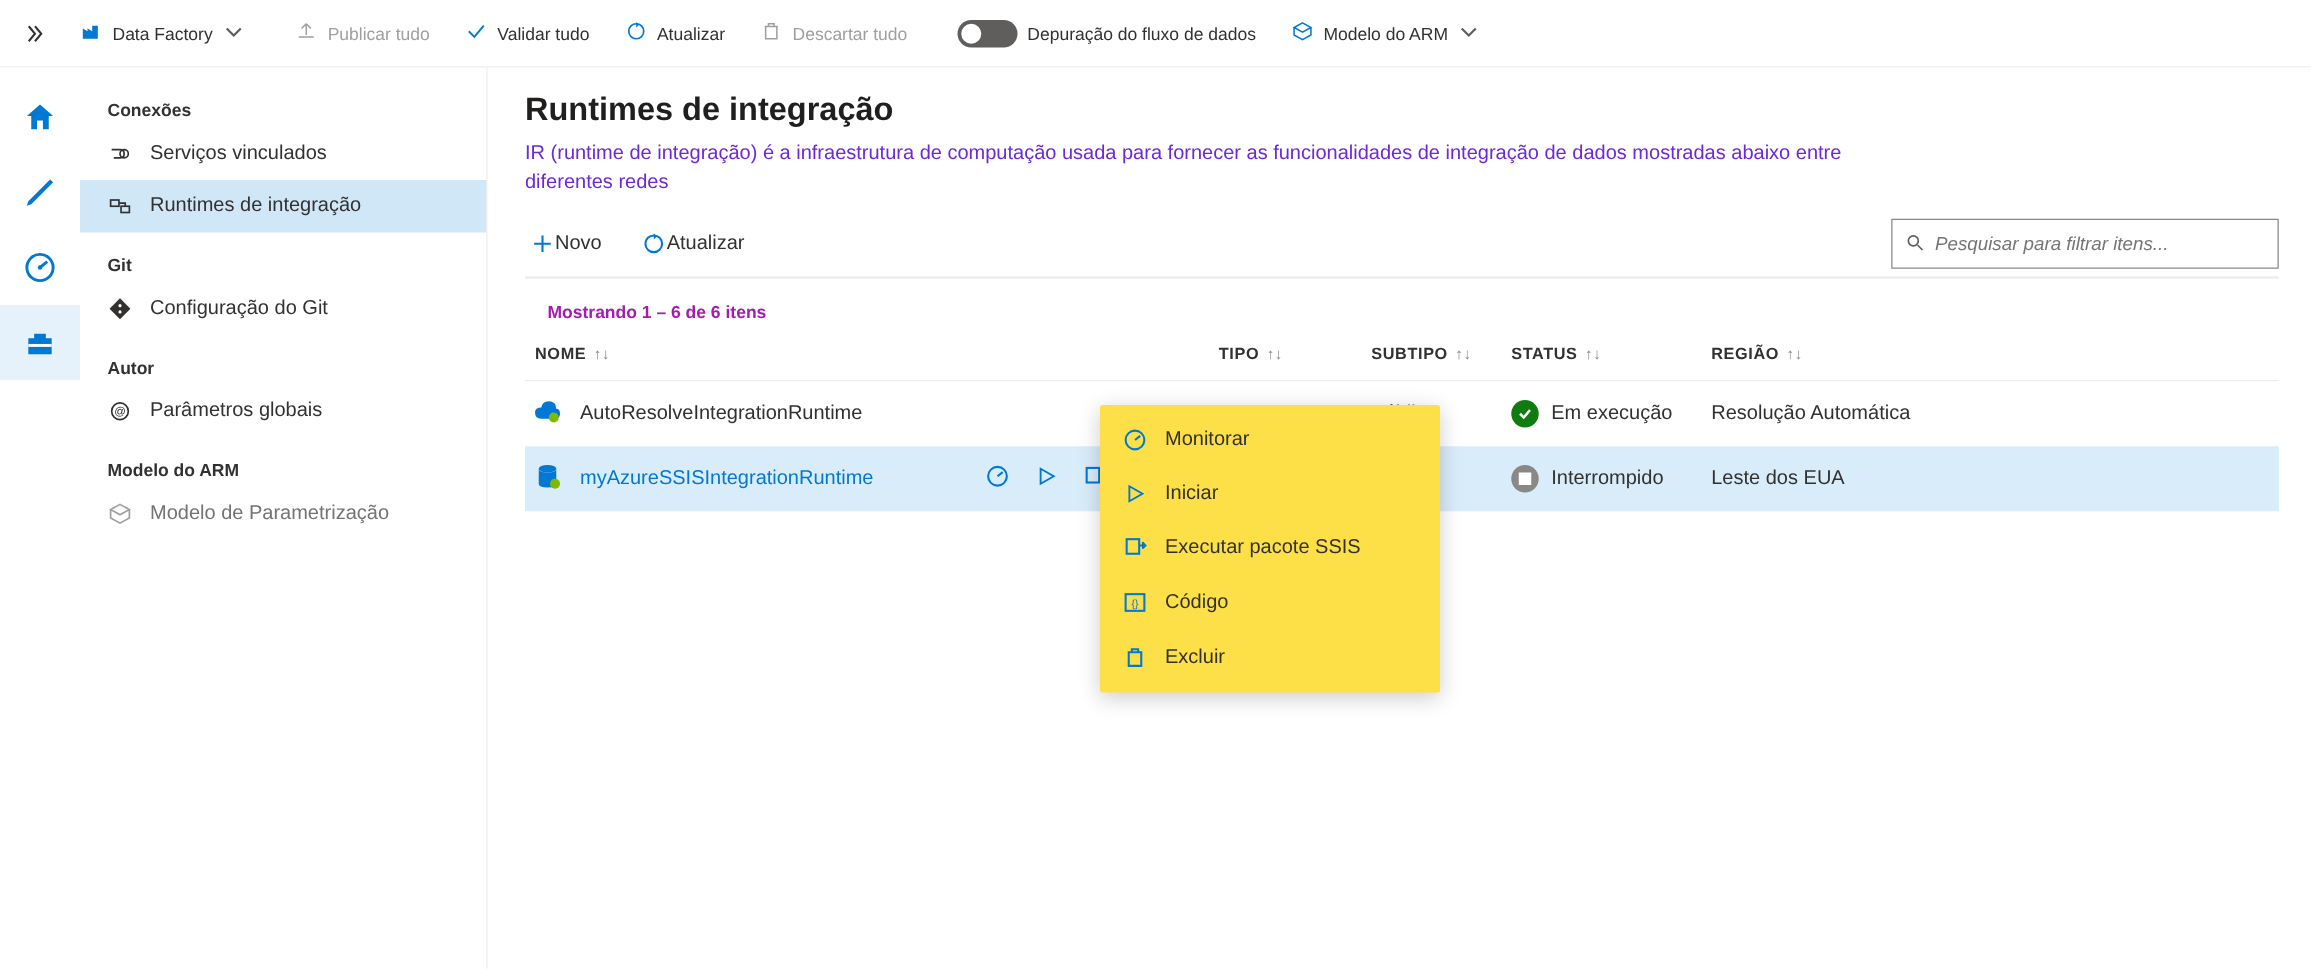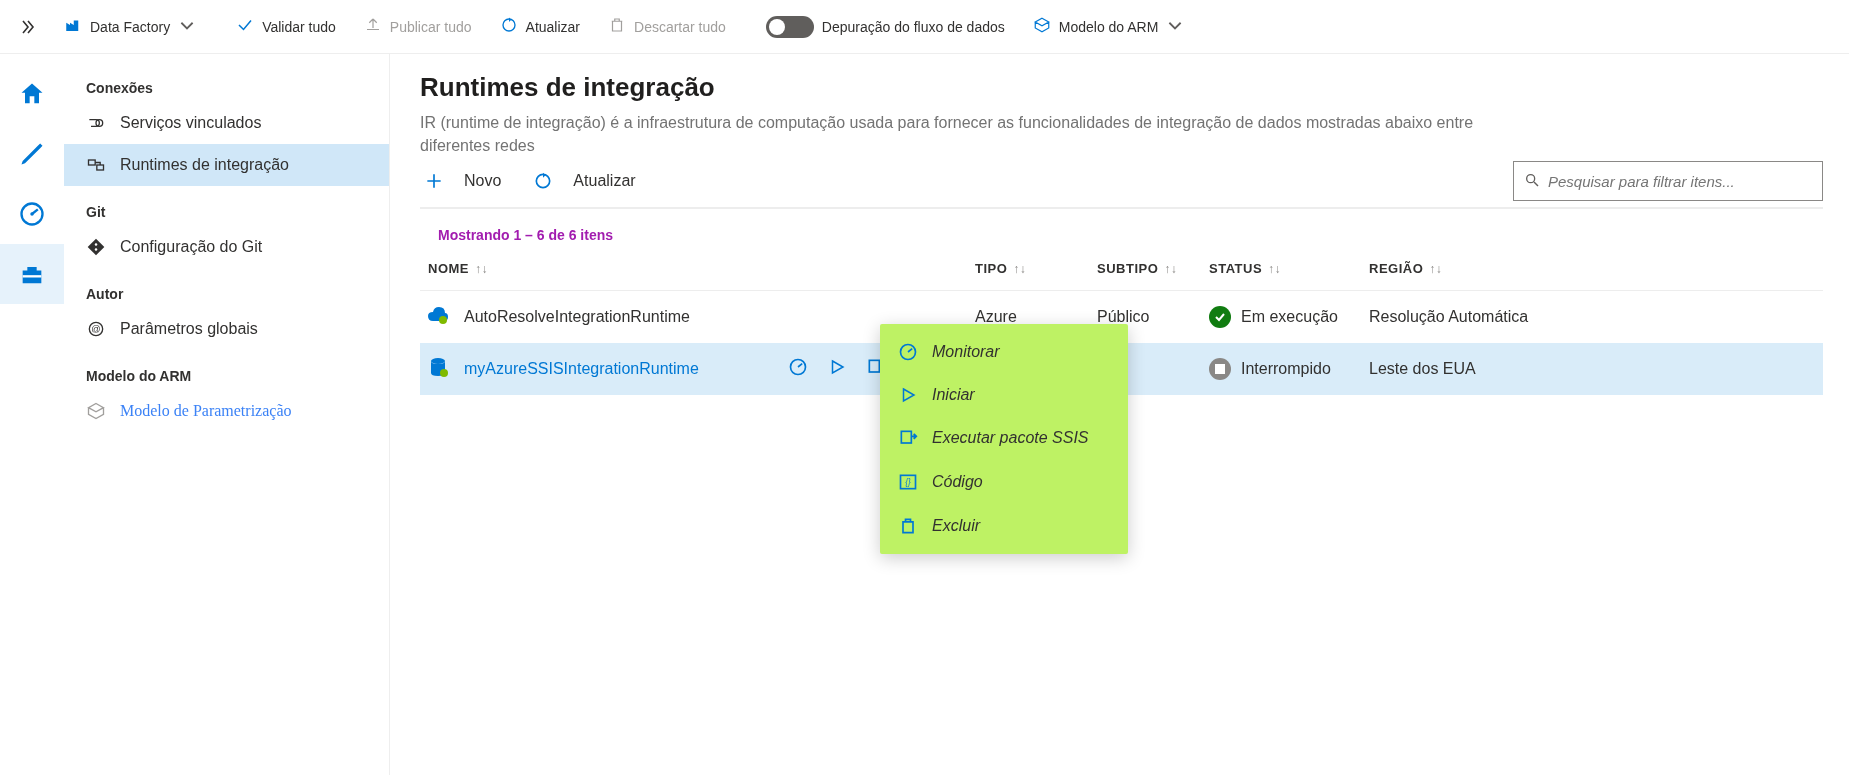--- a/index.html
+++ b/index.html
@@ -23,29 +23,29 @@
 .nav-rail { width: 64px; background: #fff; border-right: none; display:flex; flex-direction:column; align-items:center; padding-top: 10px; }
 .nav-rail .nav-btn { width:64px; height:60px; display:flex; align-items:center; justify-content:center; cursor:pointer; color:#0078d4; }
 .nav-rail .nav-btn.active { background:#e6f2fb; }
 .nav-rail svg { width:28px; height:28px; }
 
 .sidebar { width: 326px; border-right: 1px solid #eee; padding-top: 8px; }
 .section-title { font-size:14px; font-weight:600; padding: 18px 22px 6px; }
 .side-item { display:flex; align-items:center; gap:14px; padding: 11px 22px; cursor:pointer; font-size:16px; color:#323130; }
 .side-item svg { width:20px; height:20px; color:#323130; }
 .side-item.active { background:#d0e7f8; }
-.side-item.muted { color:#3b82f6;font-family:Liberation Serif, serif; }
+.side-item.muted { color:#737373; }
 .side-item.muted svg { color:#a19f9d; }
 
 .main { flex:1; padding: 18px 26px 0 30px; position: relative; }
 .page-title { font-size: 26px; font-weight: 600; margin-bottom: 8px; color:#201f1e; }
-.page-desc { font-size: 16px; color:#737373; max-width: 1100px; line-height: 1.45; }
+.page-desc { font-size: 16px; color:#6d28d9; max-width: 1100px; line-height: 1.45; margin-bottom: 14px; }
 
 .action-row { display:flex; align-items:center; gap: 24px; padding: 4px 0 6px; border-bottom: 2px solid #ededed; position: relative; }
-.action-btn { display:flex; align-items:center; gap:20px; cursor:pointer; padding: 6px 4px; font-size:16px; }
+.action-btn { display:flex; align-items:center; gap:0; cursor:pointer; padding: 6px 4px; font-size:16px; }
 .action-btn .ic { color:#0078d4; display:flex; }
 .search-box { margin-left:auto; width: 310px; height: 40px; border: 1px solid #8a8886; display:flex; align-items:center; padding: 0 10px; gap: 8px; }
 .search-box input { border:none; outline:none; flex:1; font-size:15px; font-style: italic; color:#605e5c; }
 .search-box .searchic { color:#605e5c; }
 
 .count-row { padding: 18px 0 8px 18px; font-size:14px; color:#a21caf;font-weight:bold; }
 
 .table { width:100%; }
 .table-header { display:flex; align-items:flex-start; padding: 10px 0 14px; border-bottom: 1px solid #ededed; }
 .th { font-size:13px; letter-spacing: 0.5px; font-weight:600; color:#323130; display:flex; align-items:center; gap:6px; cursor:pointer; }
@@ -65,21 +65,21 @@
 .tr.alt .td.name .rname { color:#0078d4; }
 
 .name-icons { display:flex; align-items:center; gap: 20px; margin-left: auto; padding-right: 46px; color:#0078d4; }
 .name-icons .ellipsis { color:#605e5c; font-weight:700; letter-spacing:2px; }
 
 .td-status { gap: 10px; }
 .status-dot { width:22px; height:22px; border-radius:50%; display:flex; align-items:center; justify-content:center; }
 .status-dot.ok { background:#107c10; color:#fff; }
 .status-dot.stop { background:#8a8886; color:#fff; }
 
-.context-menu { position:absolute; top: 270px; left: 490px; width: 248px; background:#bef264; box-shadow: 0 4px 18px rgba(0,0,0,0.2); border-radius: 2px; padding: 6px 0; z-index: 50; font-style: italic; }
+.context-menu { position:absolute; top: 270px; left: 490px; width: 272px; background:#fde047; box-shadow: 0 4px 18px rgba(0,0,0,0.2); border-radius: 2px; padding: 6px 0; z-index: 50; }
 .ctx-item { display:flex; align-items:center; gap:14px; padding: 12px 18px; font-size:16px; cursor:pointer; }
 .ctx-item .ic { color:#0078d4; width:20px; display:flex; justify-content:center; }
 
 svg { overflow: visible; }
 </style>
 </head>
 <body>
 
 <div class="top-toolbar">
   <div class="expand-btn">
@@ -98,36 +98,36 @@
     <span>Data Factory</span>
     <span class="chev">
       <svg width="14" height="14" viewBox="0 0 16 16">
           <path d="M3 6 L8 11 L13 6" fill="none" stroke="currentColor" stroke-width="1.6"></path>
         </svg>
     </span>
   </div>
 
   <div class="tb-sep"></div>
 
+  <div class="tb-item disabled">
+    <span>
+      <svg viewBox="0 0 24 24">
+          <path fill="none" stroke="currentColor" stroke-width="1.6" d="M12 16V4m0 0L7 9m5-5l5 5M4 18h16"></path>
+        </svg>
+    </span>
+    <span>Publicar tudo</span>
+  </div>
+
   <div class="tb-item">
     <span style="color:#0078d4">
       <svg viewBox="0 0 24 24">
           <path fill="none" stroke="currentColor" stroke-width="2" d="M4 12 L10 18 L20 6"></path>
         </svg>
     </span>
     <span>Validar tudo</span>
-  </div>
-
-  <div class="tb-item disabled">
-    <span>
-      <svg viewBox="0 0 24 24">
-          <path fill="none" stroke="currentColor" stroke-width="1.6" d="M12 16V4m0 0L7 9m5-5l5 5M4 18h16"></path>
-        </svg>
-    </span>
-    <span>Publicar tudo</span>
   </div>
 
   <div class="tb-item">
     <span style="color:#0078d4">
       <svg viewBox="0 0 24 24">
           <circle cx="12" cy="12" r="8" fill="none" stroke="currentColor" stroke-width="1.8"></circle>
           <path fill="currentColor" d="M12 2 L15 5 L12 8 Z"></path>
         </svg>
     </span>
     <span>Atualizar</span>

